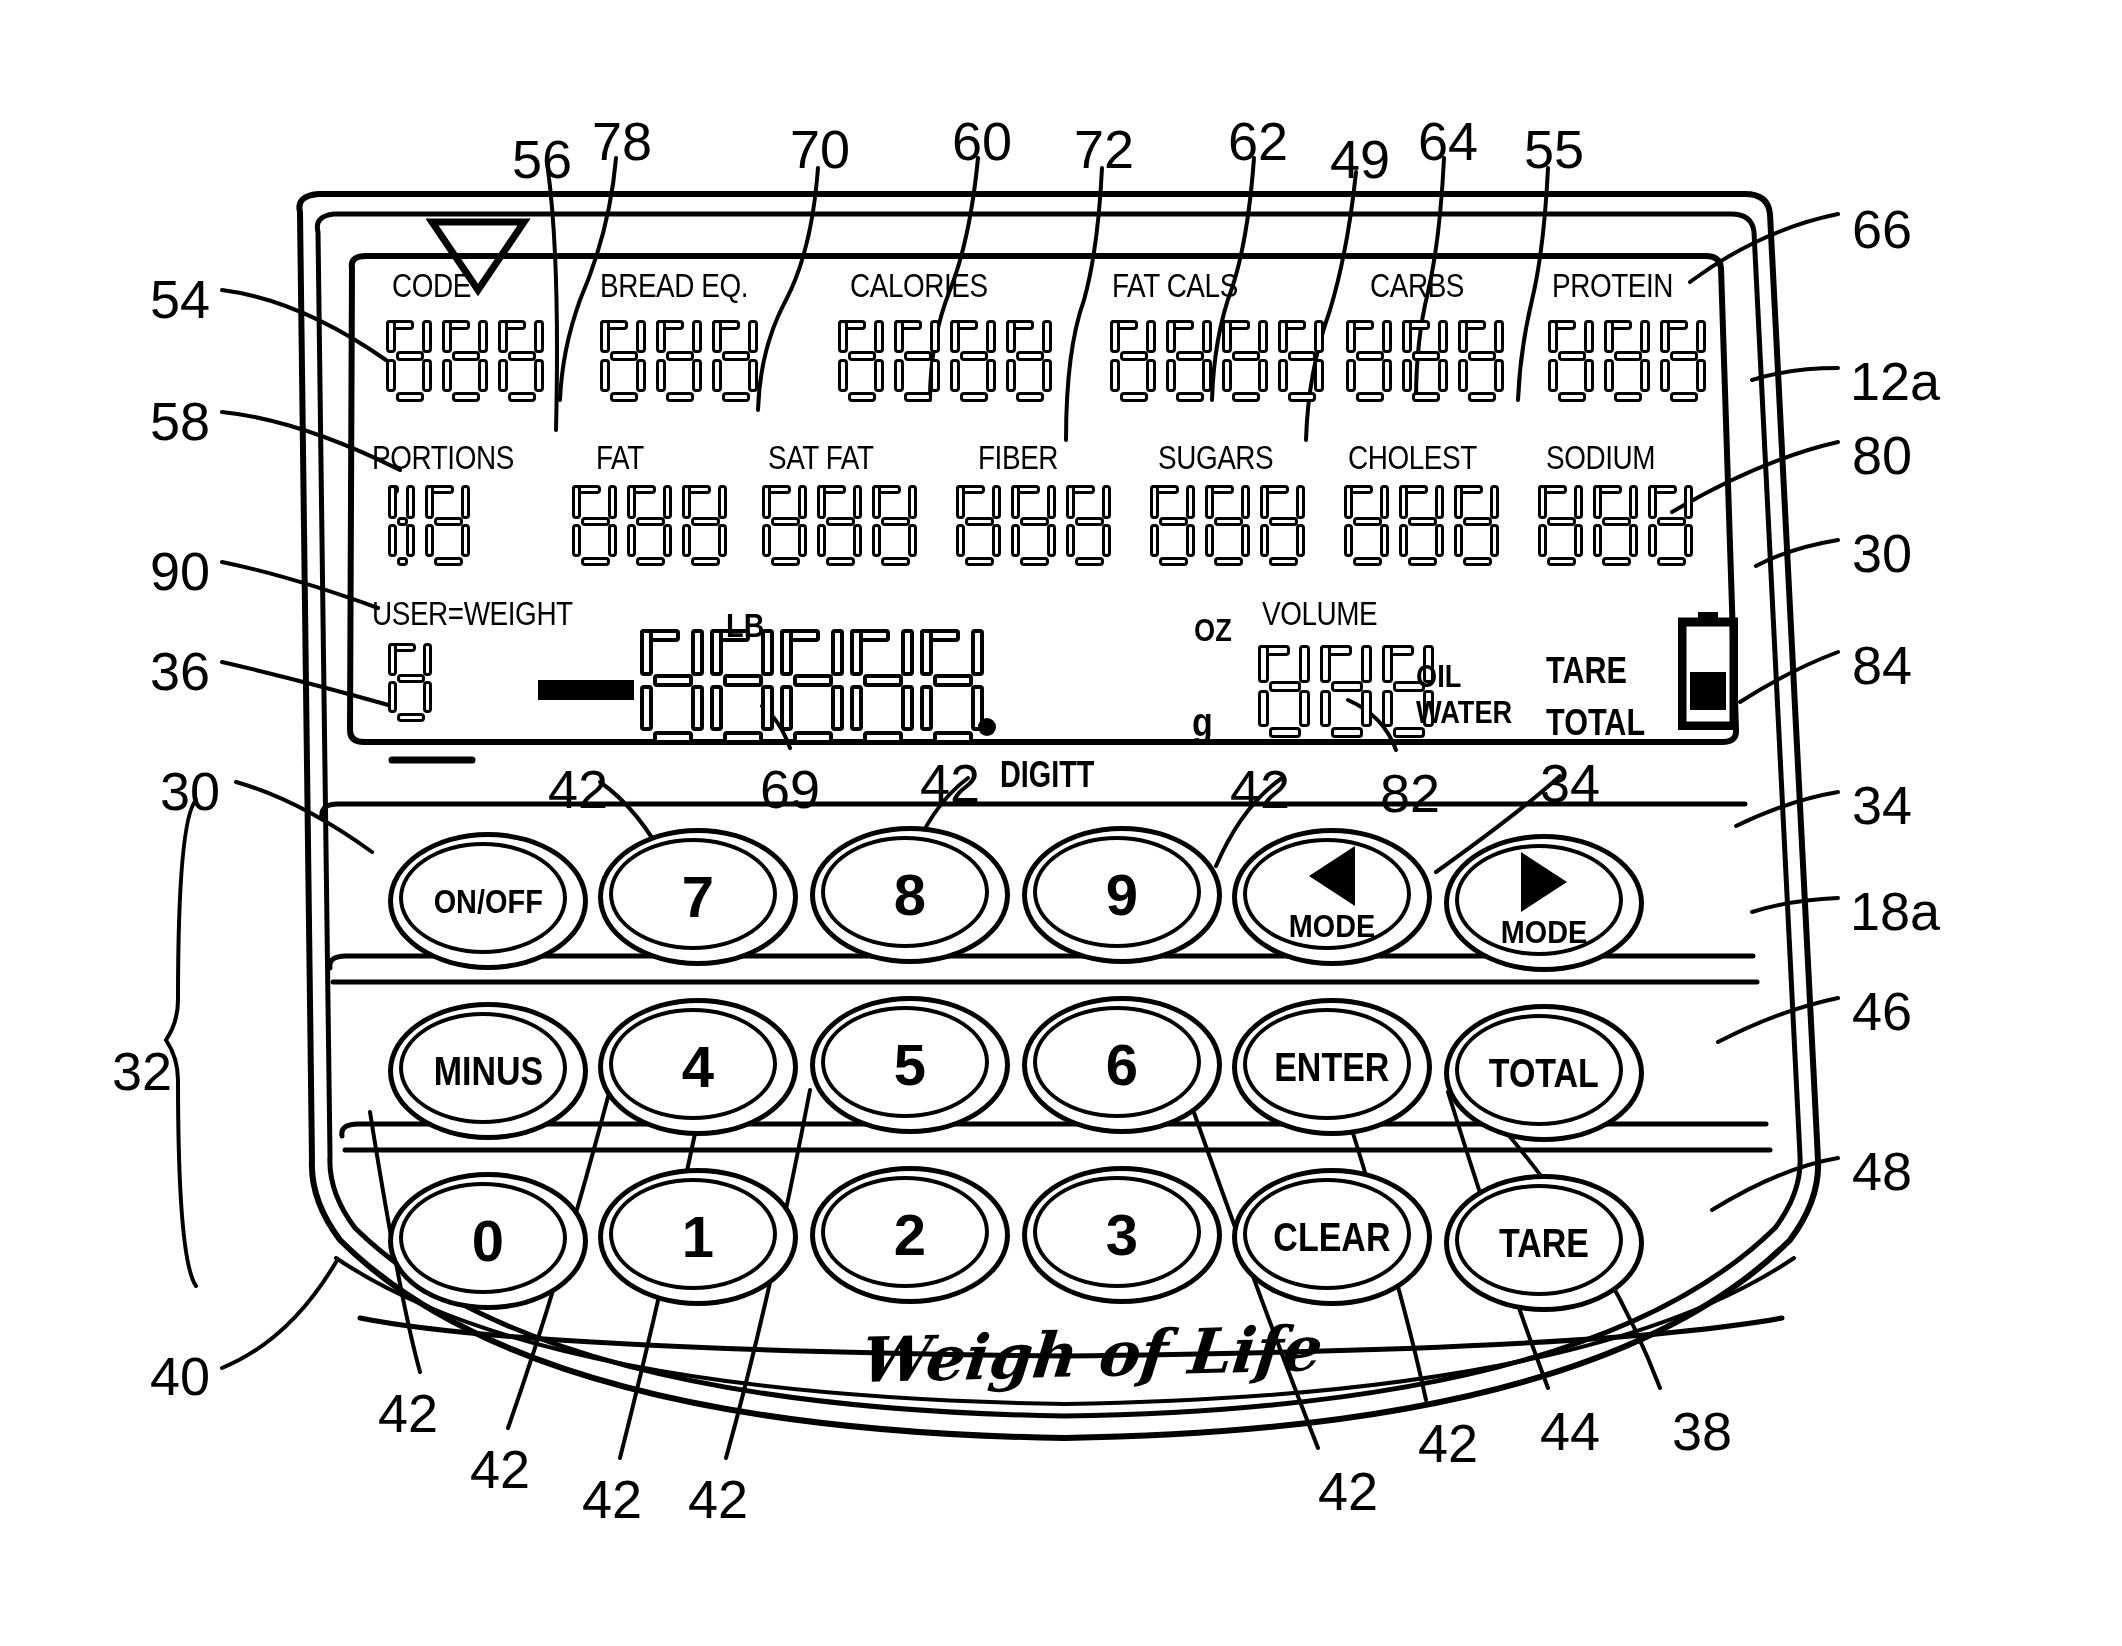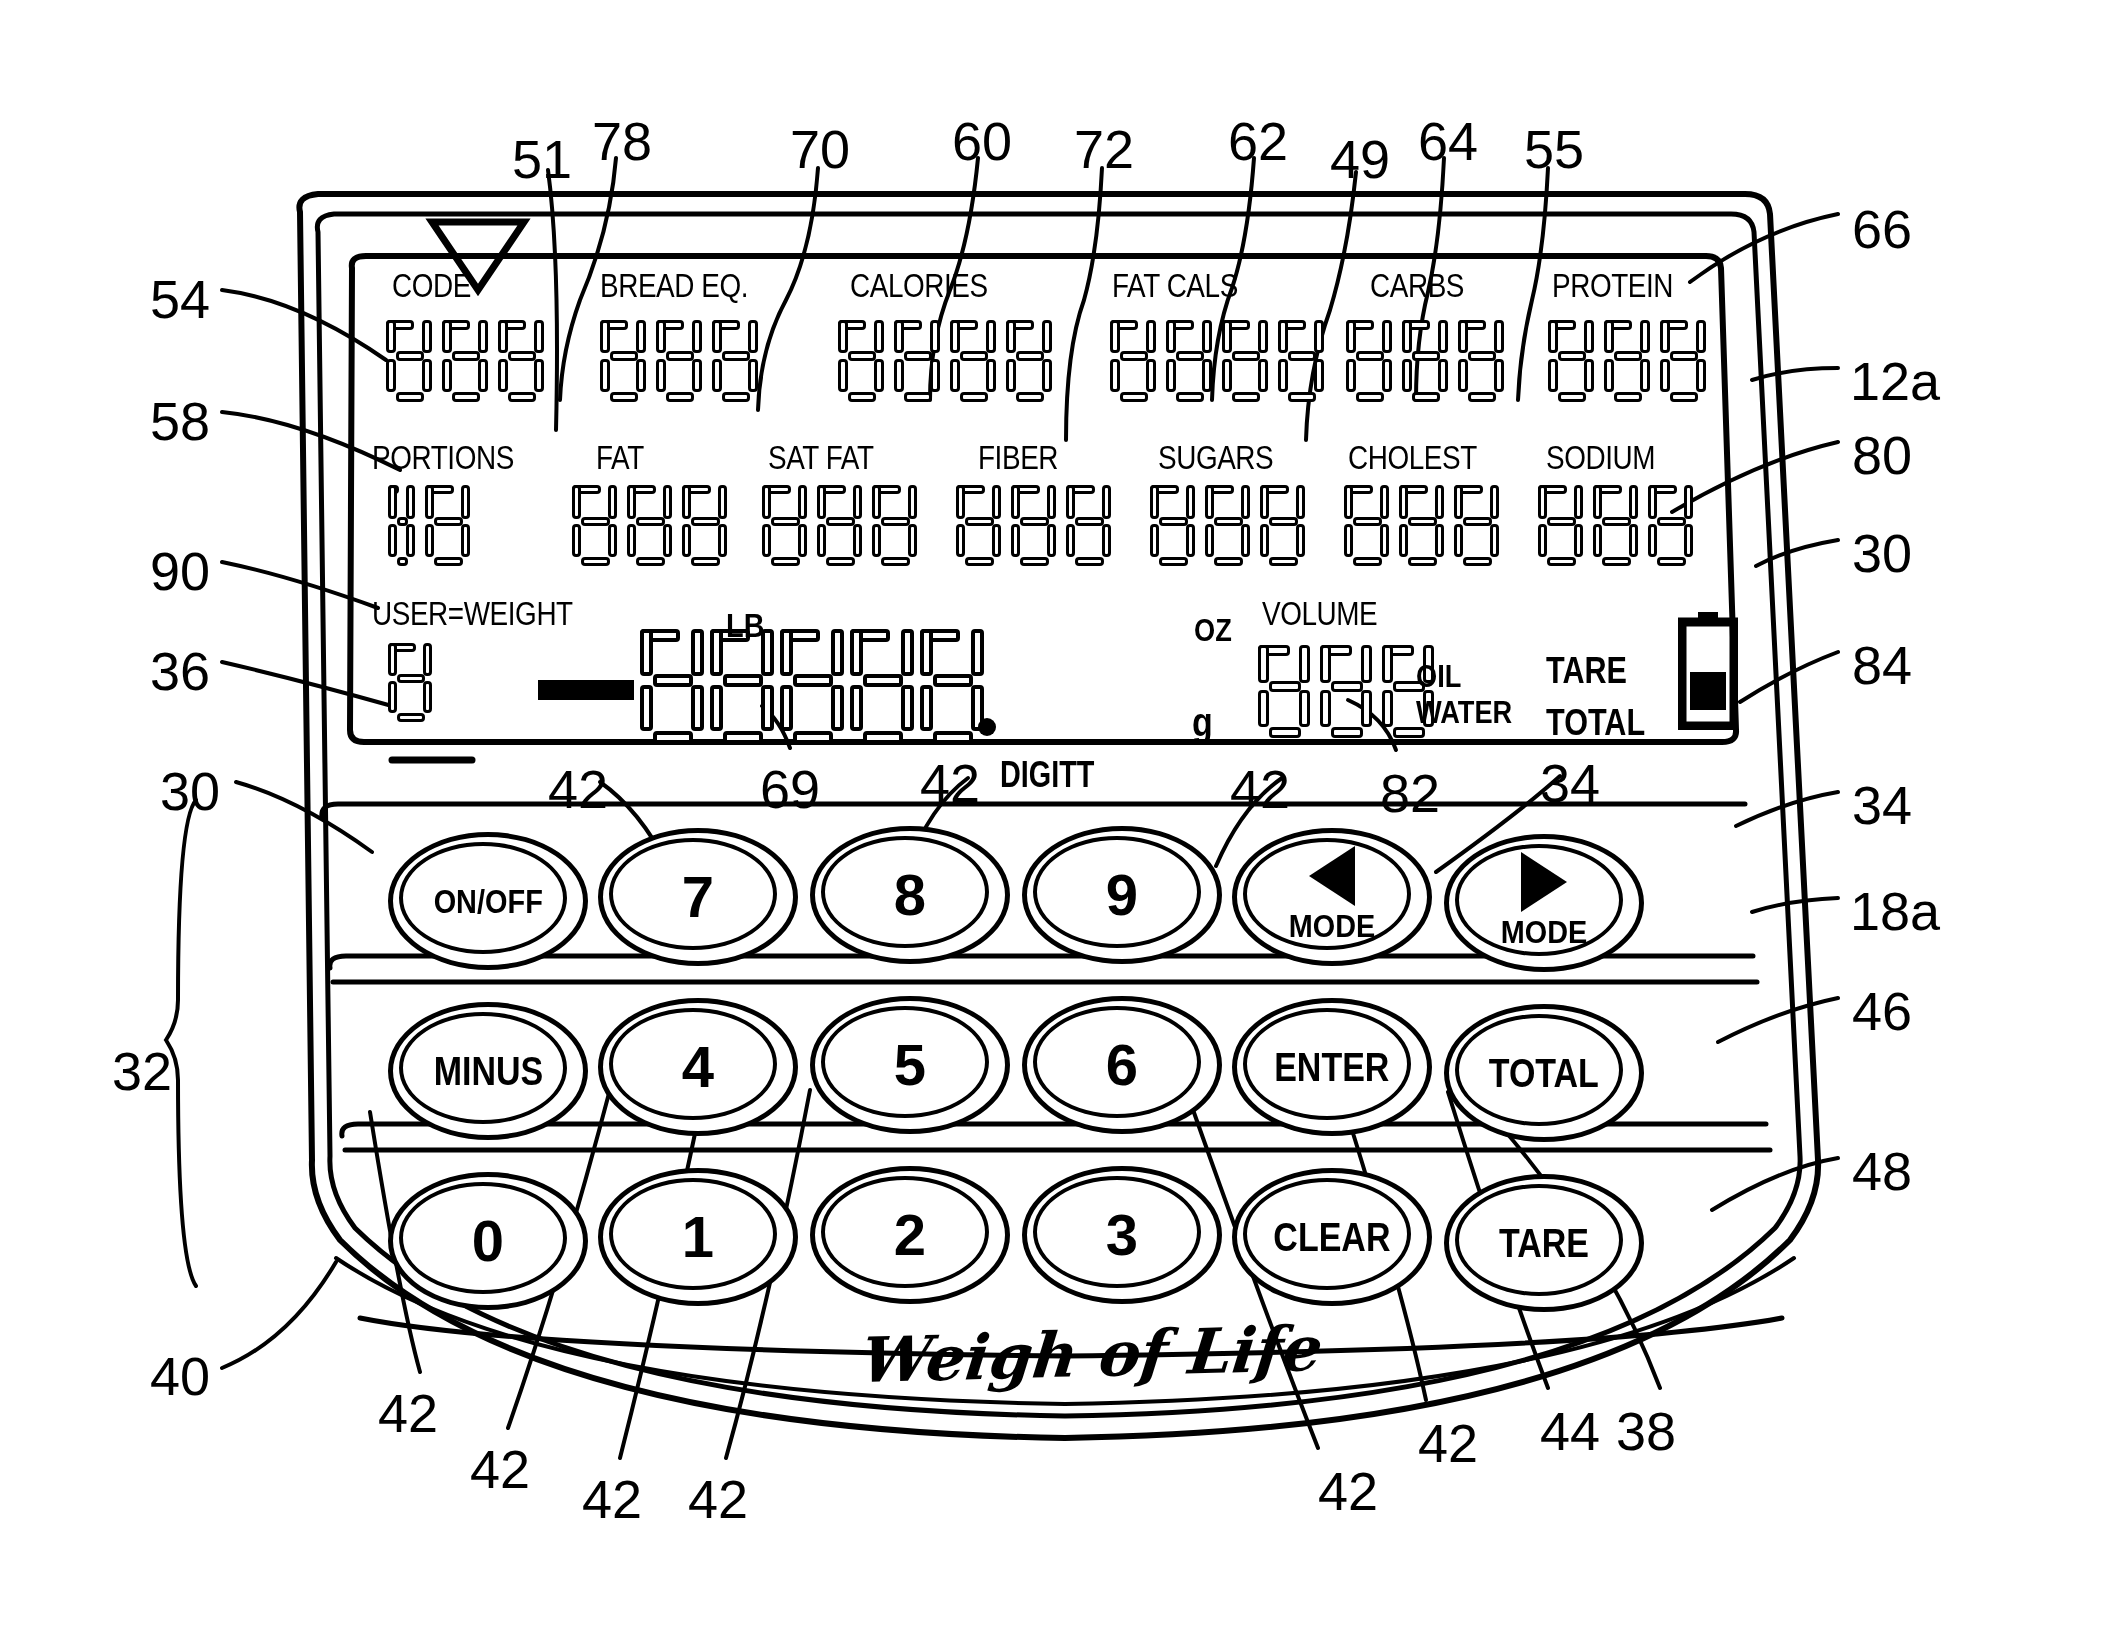--- a/index.html
+++ b/index.html
@@ -751,21 +751,21 @@
   <div id="logo" style="left:862px;top:1318px;">Weigh of Life</div>
 
   <div id="refs">
       <div class="refnum" style="left: 150px; top: 268px;">54</div>
       <div class="refnum" style="left: 150px; top: 390px;">58</div>
       <div class="refnum" style="left: 150px; top: 540px;">90</div>
       <div class="refnum" style="left: 150px; top: 640px;">36</div>
       <div class="refnum" style="left: 160px; top: 760px;">30</div>
       <div class="refnum" style="left: 112px; top: 1040px;">32</div>
       <div class="refnum" style="left: 150px; top: 1345px;">40</div>
-      <div class="refnum" style="left: 512px; top: 128px;">51</div>
+      <div class="refnum" style="left: 512px; top: 128px;">56</div>
       <div class="refnum" style="left: 592px; top: 110px;">78</div>
       <div class="refnum" style="left: 790px; top: 118px;">70</div>
       <div class="refnum" style="left: 952px; top: 110px;">60</div>
       <div class="refnum" style="left: 1074px; top: 118px;">72</div>
       <div class="refnum" style="left: 1228px; top: 110px;">62</div>
       <div class="refnum" style="left: 1330px; top: 128px;">49</div>
       <div class="refnum" style="left: 1418px; top: 110px;">64</div>
       <div class="refnum" style="left: 1524px; top: 118px;">55</div>
       <div class="refnum" style="left: 1852px; top: 198px;">66</div>
       <div class="refnum" style="left: 1850px; top: 350px;">12a</div>
@@ -782,16 +782,16 @@
       <div class="refnum" style="left: 1230px; top: 758px;">42</div>
       <div class="refnum" style="left: 1380px; top: 762px;">82</div>
       <div class="refnum" style="left: 1540px; top: 752px;">34</div>
       <div class="refnum" style="left: 378px; top: 1382px;">42</div>
       <div class="refnum" style="left: 470px; top: 1438px;">42</div>
       <div class="refnum" style="left: 582px; top: 1468px;">42</div>
       <div class="refnum" style="left: 688px; top: 1468px;">42</div>
       <div class="refnum" style="left: 1318px; top: 1460px;">42</div>
       <div class="refnum" style="left: 1418px; top: 1412px;">42</div>
       <div class="refnum" style="left: 1540px; top: 1400px;">44</div>
-      <div class="refnum" style="left: 1616px; top: 1400px;">38</div>
+      <div class="refnum" style="left: 1672px; top: 1400px;">38</div>
     </div>
 
 </div>
 
 </body></html>

